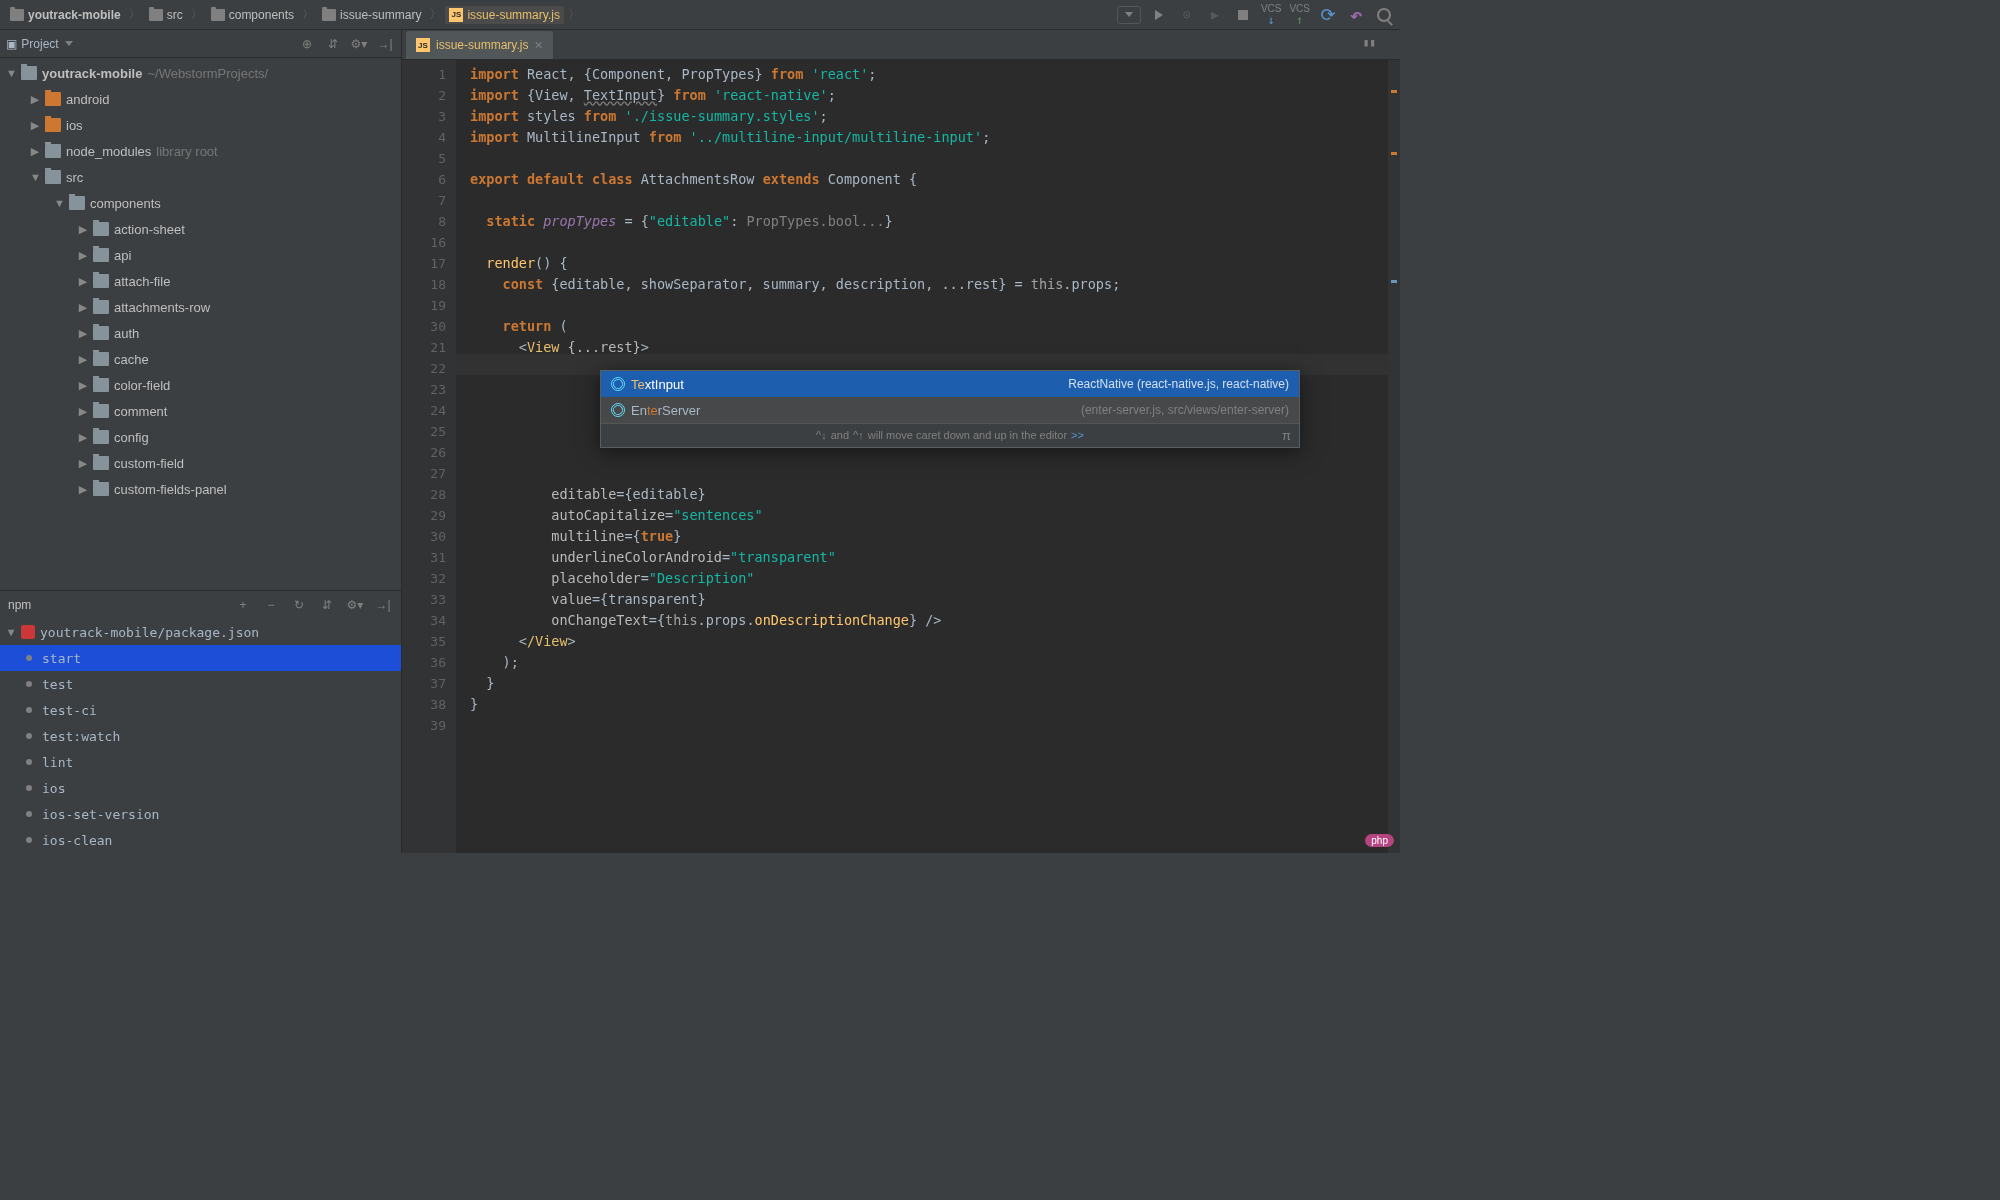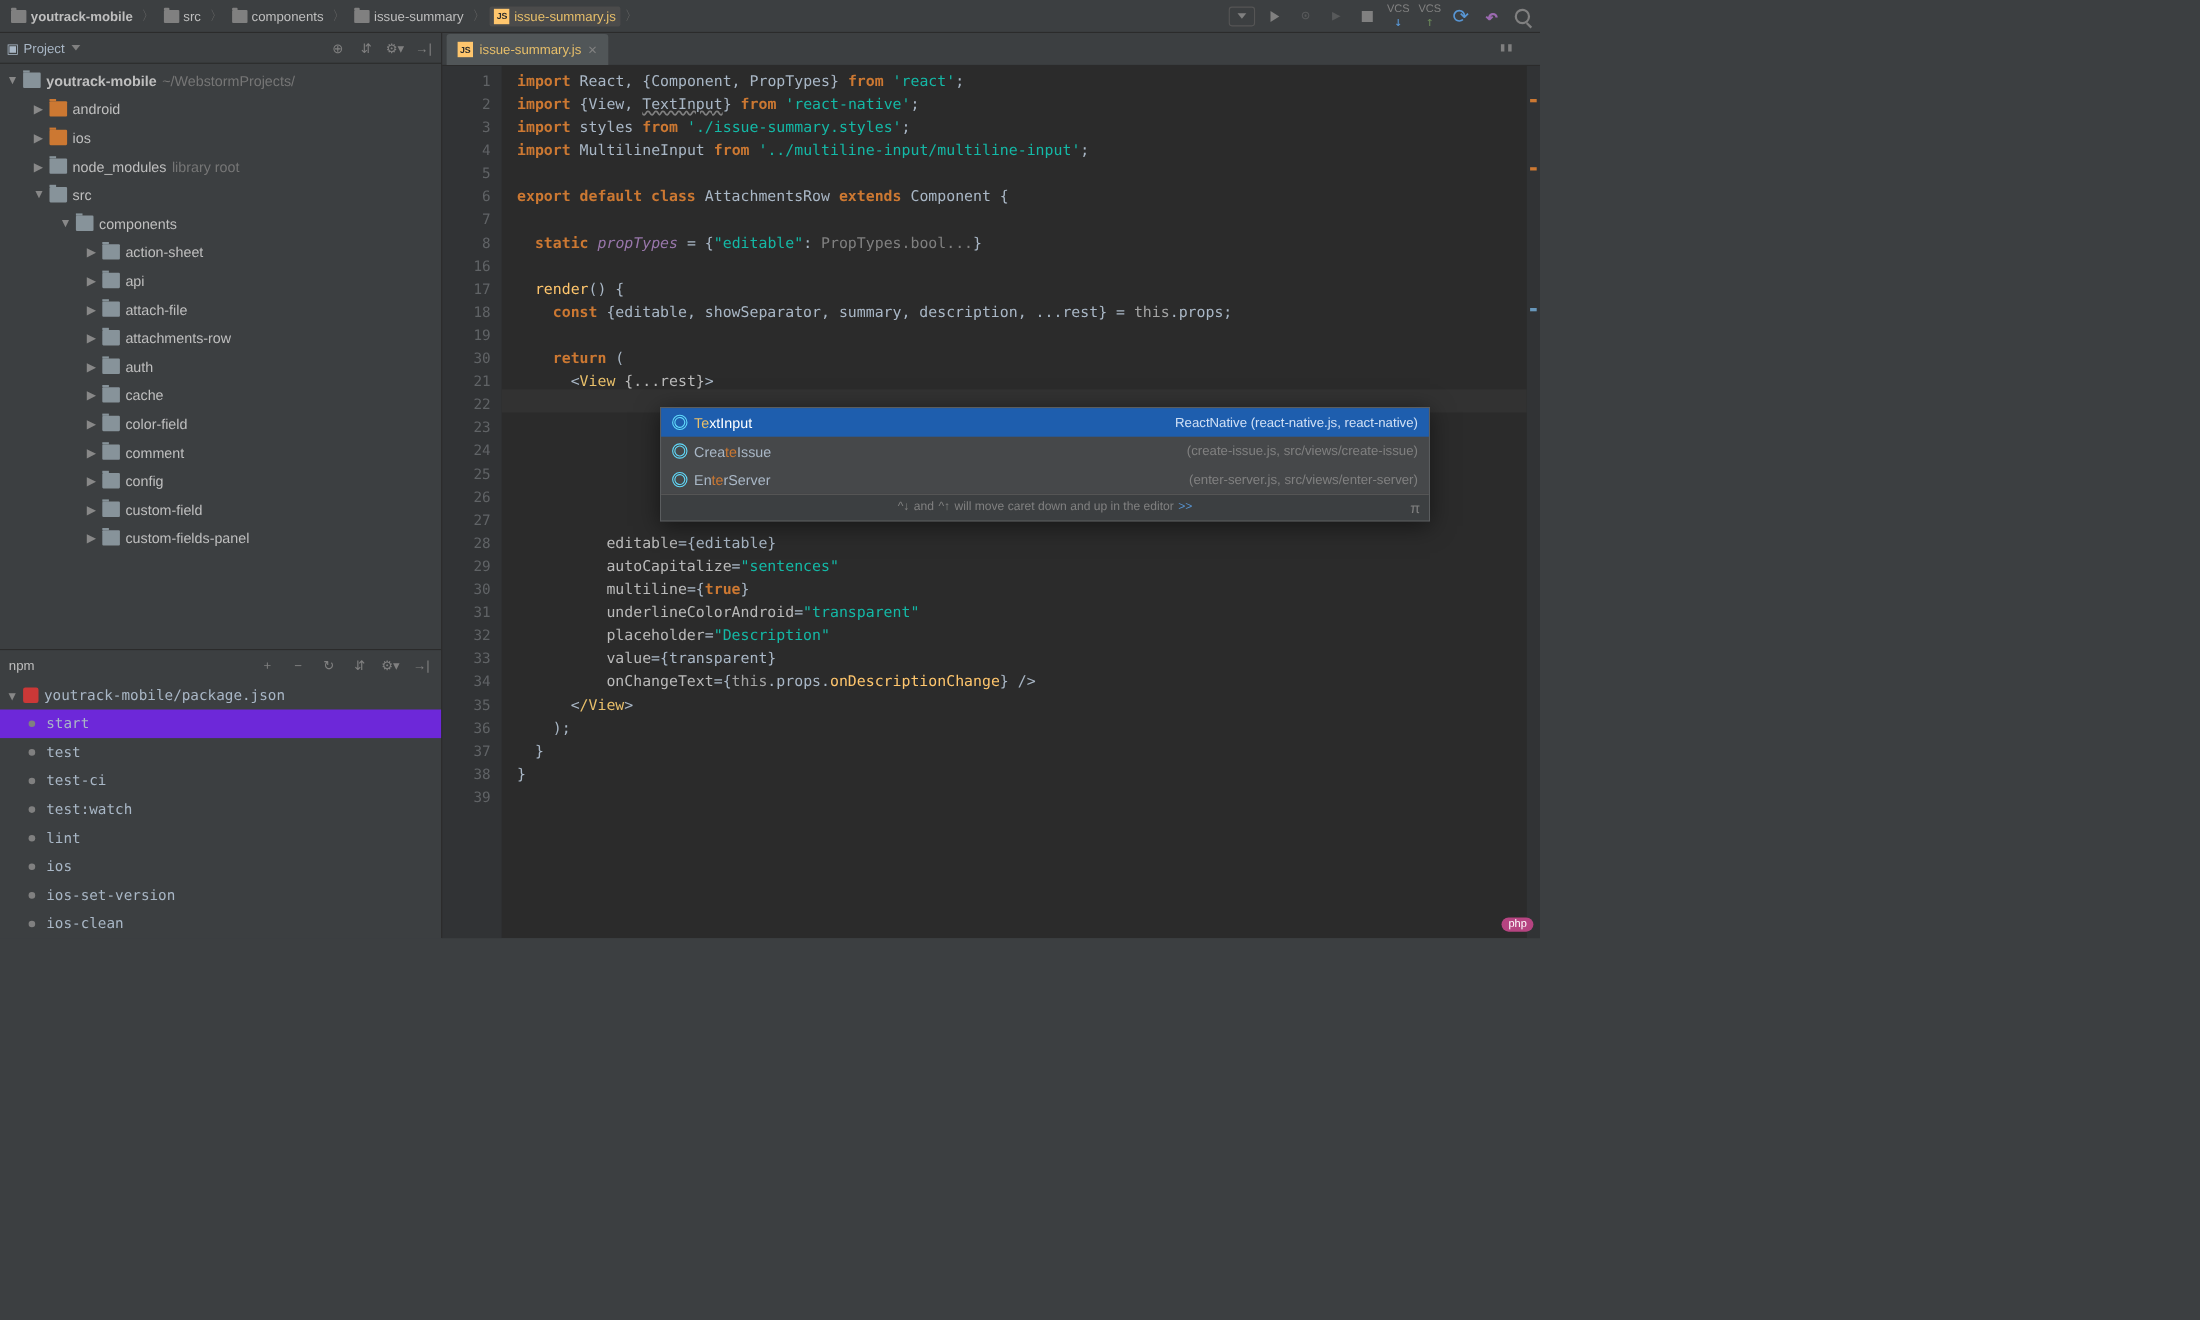--- a/index.html
+++ b/index.html
@@ -52,21 +52,21 @@
   .folder-grey { width:16px; height:14px; background:#87939A; border-radius:1px; position:relative; }
   .folder-grey::before { content:''; position:absolute; top:-2px; left:0; width:6px; height:2px; background:#87939A; }
   .muted { color: #767676; }
 
   .npm-panel { border-top: 1px solid #2B2B2B; }
   .npm-header { height: 28px; display: flex; align-items: center; justify-content: space-between; padding: 0 8px; font-family:-apple-system,sans-serif; font-size:12px; color:#BFBFBF; }
   .npm-header-tools { display:flex; gap:8px; color:#808080; }
   .npm-tree .tree-item { padding-left: 6px; }
   .npm-scripts .tree-item { padding-left: 42px; position:relative; }
   .bullet { position:absolute; left:26px; width:6px; height:6px; border-radius:50%; background:#808080; }
-  .npm-selected { background:#6d28d9; }
+  .npm-selected { background:#1d4ed8; }
   .npm-ic { width:14px; height:14px; background:#CB3837; border-radius:2px; }
 
   .editor-area { flex:1; display:flex; flex-direction:column; background:#2B2B2B; position:relative; }
   .tab-bar { height: 30px; background:#3C3F41; display:flex; align-items:flex-end; border-bottom:1px solid #2B2B2B; }
   .tab { height: 28px; background:#515658; border-top-left-radius:3px; border-top-right-radius:3px; display:flex; align-items:center; gap:6px; padding: 0 10px; margin-left:4px; font-family:-apple-system,sans-serif; font-size:12px; }
   .close-x { color:#808080; font-size:14px; }
 
   .code-wrap { flex:1; display:flex; overflow:hidden; position:relative; }
   .gutter { width: 54px; background:#313335; text-align:right; padding: 4px 10px 0 0; color:#606366; font-size:13px; line-height:21px; position:relative; }
   .gutter .ln { height:21px; }
@@ -429,27 +429,20 @@
               <div class="ac-item selected">
                 <div class="ac-left">
                   <span class="react-ic"></span>
                   <span><span class="hl">Te</span>xtInput</span>
                 </div>
                 <div class="ac-right">ReactNative (react-native.js, react-native)</div>
               </div>
               <div class="ac-item">
                 <div class="ac-left">
                   <span class="react-ic"></span>
-                  <span>Crea<span class="hl">te</span>Issue</span>
-                </div>
-                <div class="ac-right">(create-issue.js, src/views/create-issue)</div>
-              </div>
-              <div class="ac-item">
-                <div class="ac-left">
-                  <span class="react-ic"></span>
                   <span>En<span class="hl">te</span>rServer</span>
                 </div>
                 <div class="ac-right">(enter-server.js, src/views/enter-server)</div>
               </div>
             </div>
           <div class="ac-footer">
             <span>^↓</span>
               <span> and </span>
               <span>^↑</span>
               <span> will move caret down and up in the editor </span>

